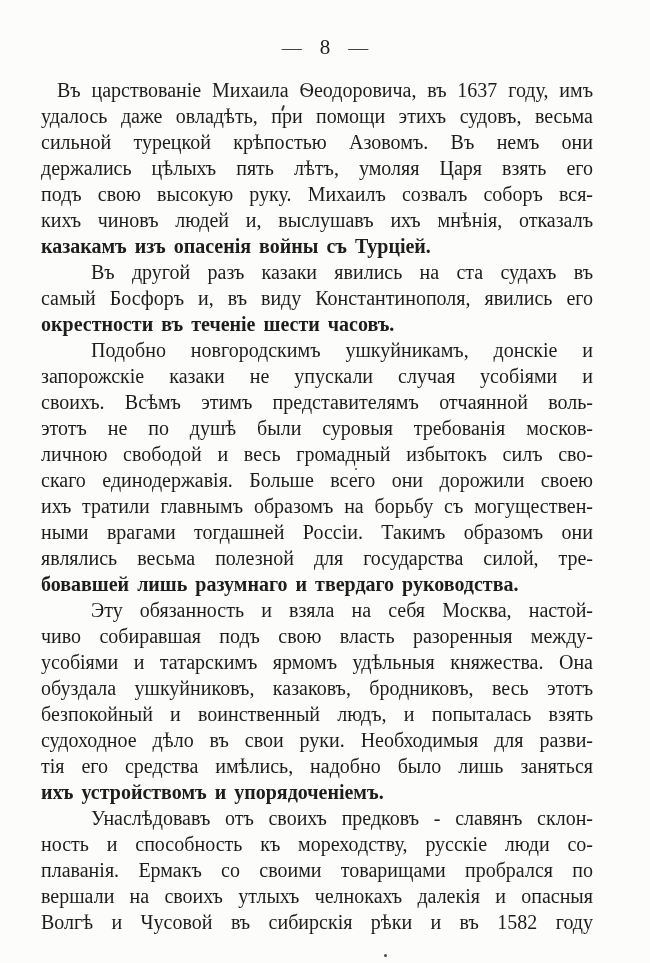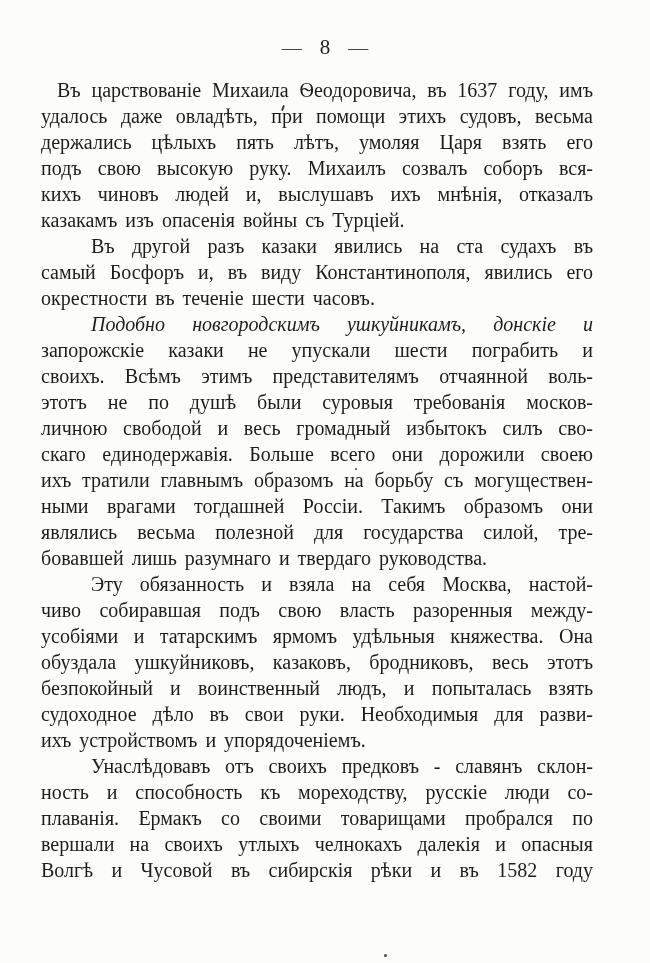--- a/index.html
+++ b/index.html
@@ -51,20 +51,21 @@
   .line {
     height: 26px;
     text-align: justify;
     text-align-last: justify;
     word-spacing: 1px;
     white-space: normal;
   }
   .line.no-just {
     text-align-last: left;
     word-spacing: 3px;
+    font-weight: bold;
   }
   .speck {
     position: absolute;
     background: #4a4a4a;
     border-radius: 50%;
   }
   .speck-bottom {
     left: 384px;
     top: 954px;
     width: 3px;
@@ -94,49 +95,51 @@
   <header class="page-header">
     <span class="dash">—</span>
     <span class="page-num">8</span>
     <span class="dash">—</span>
   </header>
 
   <main class="text-body">
       <div class="paragraph">
         <div class="line" style="text-indent: 16px;">Въ царствованіе Михаила Ѳеодоровича, въ 1637 году, имъ</div>
         <div class="line">удалось даже овладѣть, при помощи этихъ судовъ, весьма</div>
+        <div class="line">сильной турецкой крѣпостью Азовомъ. Въ немъ они</div>
         <div class="line">держались цѣлыхъ пять лѣтъ, умоляя Царя взять его</div>
         <div class="line">подъ свою высокую руку. Михаилъ созвалъ соборъ вся-</div>
         <div class="line">кихъ чиновъ людей и, выслушавъ ихъ мнѣнія, отказалъ</div>
         <div class="line no-just">казакамъ изъ опасенія войны съ Турціей.</div>
       </div>
       <div class="paragraph">
         <div class="line" style="text-indent: 50px;">Въ другой разъ казаки явились на ста судахъ въ</div>
         <div class="line">самый Босфоръ и, въ виду Константинополя, явились его</div>
         <div class="line no-just">окрестности въ теченіе шести часовъ.</div>
       </div>
       <div class="paragraph">
-        <div class="line" style="text-indent: 50px; font-style: italic;">Подобно новгородскимъ ушкуйникамъ, донскіе и</div>
-        <div class="line">запорожскіе казаки не упускали шести пограбить и</div>
+        <div class="line" style="text-indent: 50px;">Подобно новгородскимъ ушкуйникамъ, донскіе и</div>
+        <div class="line">запорожскіе казаки не упускали случая усобіями и</div>
         <div class="line">своихъ. Всѣмъ этимъ представителямъ отчаянной воль-</div>
         <div class="line">этотъ не по душѣ были суровыя требованія москов-</div>
         <div class="line">личною свободой и весь громадный избытокъ силъ сво-</div>
         <div class="line">скаго единодержавія. Больше всего они дорожили своею</div>
         <div class="line">ихъ тратили главнымъ образомъ на борьбу съ могуществен-</div>
         <div class="line">ными врагами тогдашней Россіи. Такимъ образомъ они</div>
         <div class="line">являлись весьма полезной для государства силой, тре-</div>
         <div class="line no-just">бовавшей лишь разумнаго и твердаго руководства.</div>
       </div>
       <div class="paragraph">
         <div class="line" style="text-indent: 50px;">Эту обязанность и взяла на себя Москва, настой-</div>
         <div class="line">чиво собиравшая подъ свою власть разоренныя между-</div>
         <div class="line">усобіями и татарскимъ ярмомъ удѣльныя княжества. Она</div>
         <div class="line">обуздала ушкуйниковъ, казаковъ, бродниковъ, весь этотъ</div>
         <div class="line">безпокойный и воинственный людъ, и попыталась взять</div>
         <div class="line">судоходное дѣло въ свои руки. Необходимыя для разви-</div>
+        <div class="line">тія его средства имѣлись, надобно было лишь заняться</div>
         <div class="line no-just">ихъ устройствомъ и упорядоченіемъ.</div>
       </div>
       <div class="paragraph">
         <div class="line" style="text-indent: 50px;">Унаслѣдовавъ отъ своихъ предковъ - славянъ склон-</div>
         <div class="line">ность и способность къ мореходству, русскіе люди со-</div>
         <div class="line">плаванія. Ермакъ со своими товарищами пробрался по</div>
         <div class="line">вершали на своихъ утлыхъ челнокахъ далекія и опасныя</div>
         <div class="line">Волгѣ и Чусовой въ сибирскія рѣки и въ 1582 году</div>
       </div>
     </main>

